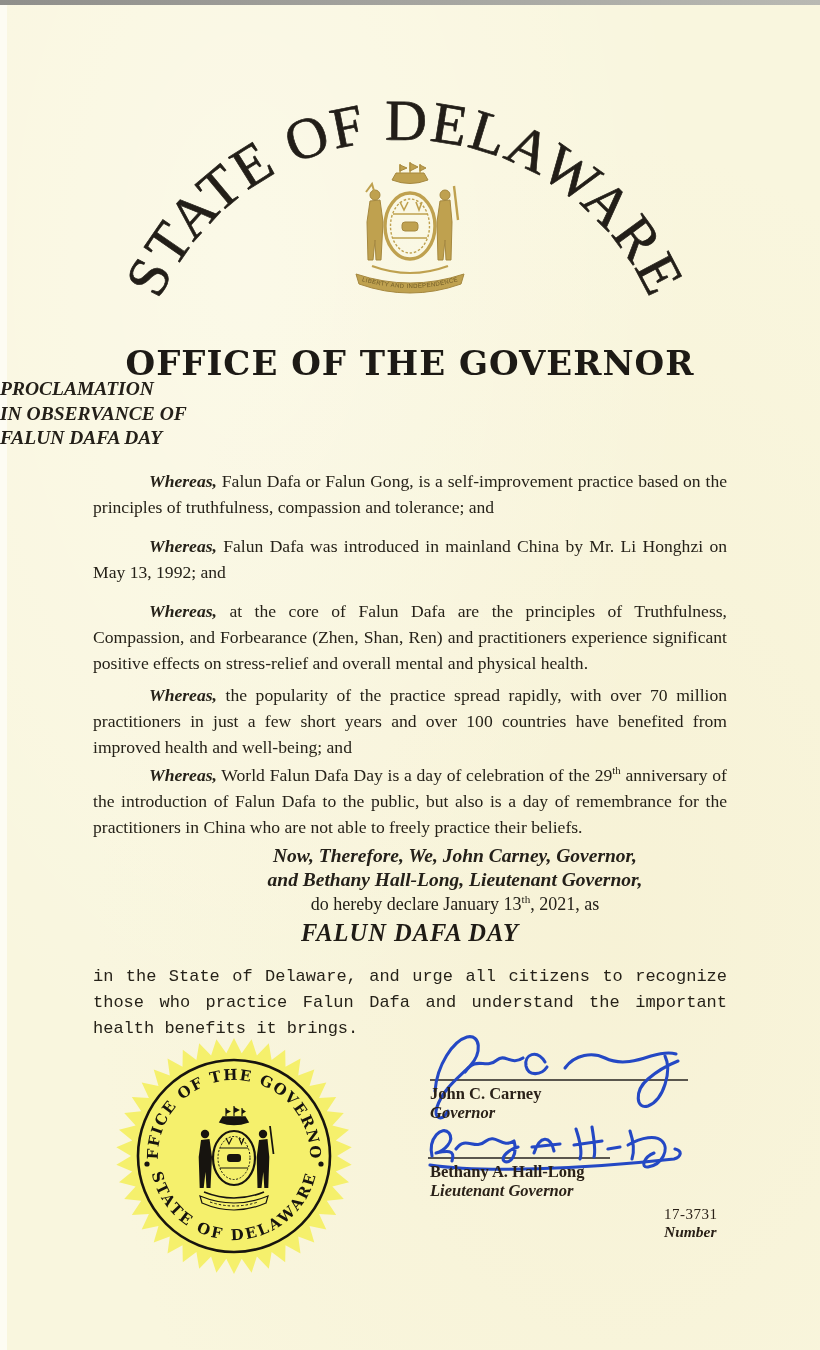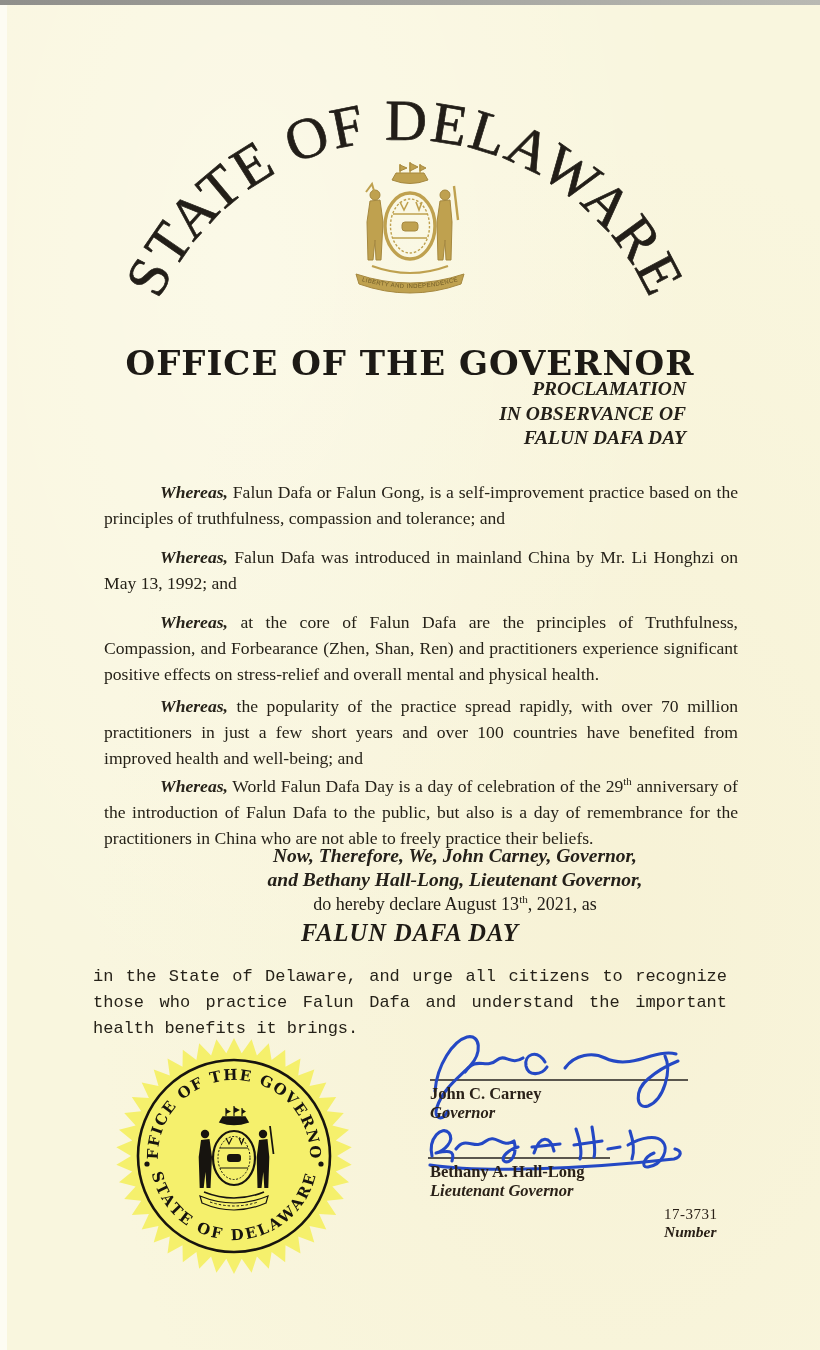--- a/index.html
+++ b/index.html
@@ -18,25 +18,25 @@
 
   .arch-svg{position:absolute;left:0;top:40px;}
   .arch-text{font-family:"Liberation Serif", serif;font-size:58px;letter-spacing:2px;fill:#221e18;stroke:#221e18;stroke-width:.7;}
 
   .crest-svg{position:absolute;left:328px;top:162px;}
 
   .office-title{
     position:absolute;left:0;top:320px;width:820px;text-align:center;
     font-family:"DejaVu Serif", serif;font-weight:bold;font-size:34px;letter-spacing:1px;color:#1d1a15;
   }
-  .subtitle{position:absolute;left:0;top:377px;width:686px;text-align:right;
+  .subtitle{position:absolute;left:0;top:377px;width:686px;text-align:left;
     font-weight:bold;font-style:italic;font-size:19.5px;line-height:24.5px;color:#242019;}
 
   .para{
-    position:absolute;left:93px;width:634px;margin:11px;
+    position:absolute;left:93px;width:634px;margin:0;
     font-size:17.6px;line-height:26px;text-align:justify;text-indent:56px;color:#262219;
   }
   .para .lead{font-weight:bold;font-style:italic;}
   sup{font-size:.62em;vertical-align:super;line-height:0;}
 
   .decl-line{position:absolute;left:0;width:820px;text-align:center;color:#242019;padding-left:45px;}
   .decl-bold{font-weight:bold;font-style:italic;font-size:19.5px;}
   .decl-plain{font-size:18px;}
   .fdd-title{position:absolute;left:0;top:919px;width:820px;text-align:center;
     font-weight:bold;font-style:italic;font-size:24.5px;letter-spacing:1px;color:#1f1b15;}
@@ -119,21 +119,21 @@
   <p class="para" style="top:533px"><span class="lead">Whereas,</span><span> Falun Dafa was introduced in mainland China by Mr. Li Honghzi on May 13, 1992; and</span></p>
 
   <p class="para" style="top:598px"><span class="lead">Whereas,</span><span> at the core of Falun Dafa are the principles of Truthfulness, Compassion, and Forbearance (Zhen, Shan, Ren) and practitioners experience significant positive effects on stress-relief and overall mental and physical health.</span></p>
 
   <p class="para" style="top:682px"><span class="lead">Whereas,</span><span> the popularity of the practice spread rapidly, with over 70 million practitioners in just a few short years and over 100 countries have benefited from improved health and well-being; and</span></p>
 
   <p class="para" style="top:762px"><span class="lead">Whereas,</span><span> World Falun Dafa Day is a day of celebration of the 29</span><sup>th</sup><span> anniversary of the introduction of Falun Dafa to the public, but also is a day of remembrance for the practitioners in China who are not able to freely practice their beliefs.</span></p>
 
   <div class="decl-line decl-bold" style="top:845px">Now, Therefore, We, John Carney, Governor,</div>
   <div class="decl-line decl-bold" style="top:869px">and Bethany Hall-Long, Lieutenant Governor,</div>
-  <div class="decl-line decl-plain" style="top:894px"><span>do hereby declare August 13</span><sup>th</sup><span>, 2021, as</span></div>
+  <div class="decl-line decl-plain" style="top:894px"><span>do hereby declare January 13</span><sup>th</sup><span>, 2021, as</span></div>
 
   <div class="fdd-title">FALUN DAFA DAY</div>
 
   <p class="closing">in the State of Delaware, and urge all citizens to recognize those who practice Falun Dafa and understand the important health benefits it brings.</p>
 
   <svg class="seal-svg" width="240" height="240" viewBox="0 0 240 240">
     <polygon fill="#f5f06c" points="120.0,2.0 127.7,17.3 137.6,3.3 142.9,19.6 154.8,7.2 157.6,24.1 171.2,13.7 171.5,30.8 186.5,22.5 184.2,39.5 200.3,33.5 195.5,49.9 212.3,46.4 205.1,62.0 222.2,61.0 212.8,75.3 229.8,76.9 218.4,89.6 235.0,93.7 221.8,104.6 237.7,111.2 223.0,120.0 237.7,128.8 221.8,135.4 235.0,146.3 218.4,150.4 229.8,163.1 212.8,164.7 222.2,179.0 205.1,178.0 212.3,193.6 195.5,190.1 200.3,206.5 184.2,200.5 186.5,217.5 171.5,209.2 171.2,226.3 157.6,215.9 154.8,232.8 142.9,220.4 137.6,236.7 127.7,222.7 120.0,238.0 112.3,222.7 102.4,236.7 97.1,220.4 85.2,232.8 82.4,215.9 68.8,226.3 68.5,209.2 53.5,217.5 55.8,200.5 39.7,206.5 44.5,190.1 27.7,193.6 34.9,178.0 17.8,179.0 27.2,164.7 10.2,163.1 21.6,150.4 5.0,146.3 18.2,135.4 2.3,128.8 17.0,120.0 2.3,111.2 18.2,104.6 5.0,93.7 21.6,89.6 10.2,76.9 27.2,75.3 17.8,61.0 34.9,62.0 27.7,46.4 44.5,49.9 39.7,33.5 55.8,39.5 53.5,22.5 68.5,30.8 68.8,13.7 82.4,24.1 85.2,7.2 97.1,19.6 102.4,3.3 112.3,17.3"></polygon>
     <circle cx="120" cy="120" r="96" fill="none" stroke="#17140f" stroke-width="2.6"></circle>
     <defs>
       <path id="sealTop" d="M 44 120 A 76 76 0 0 1 196 120" fill="none"></path>

